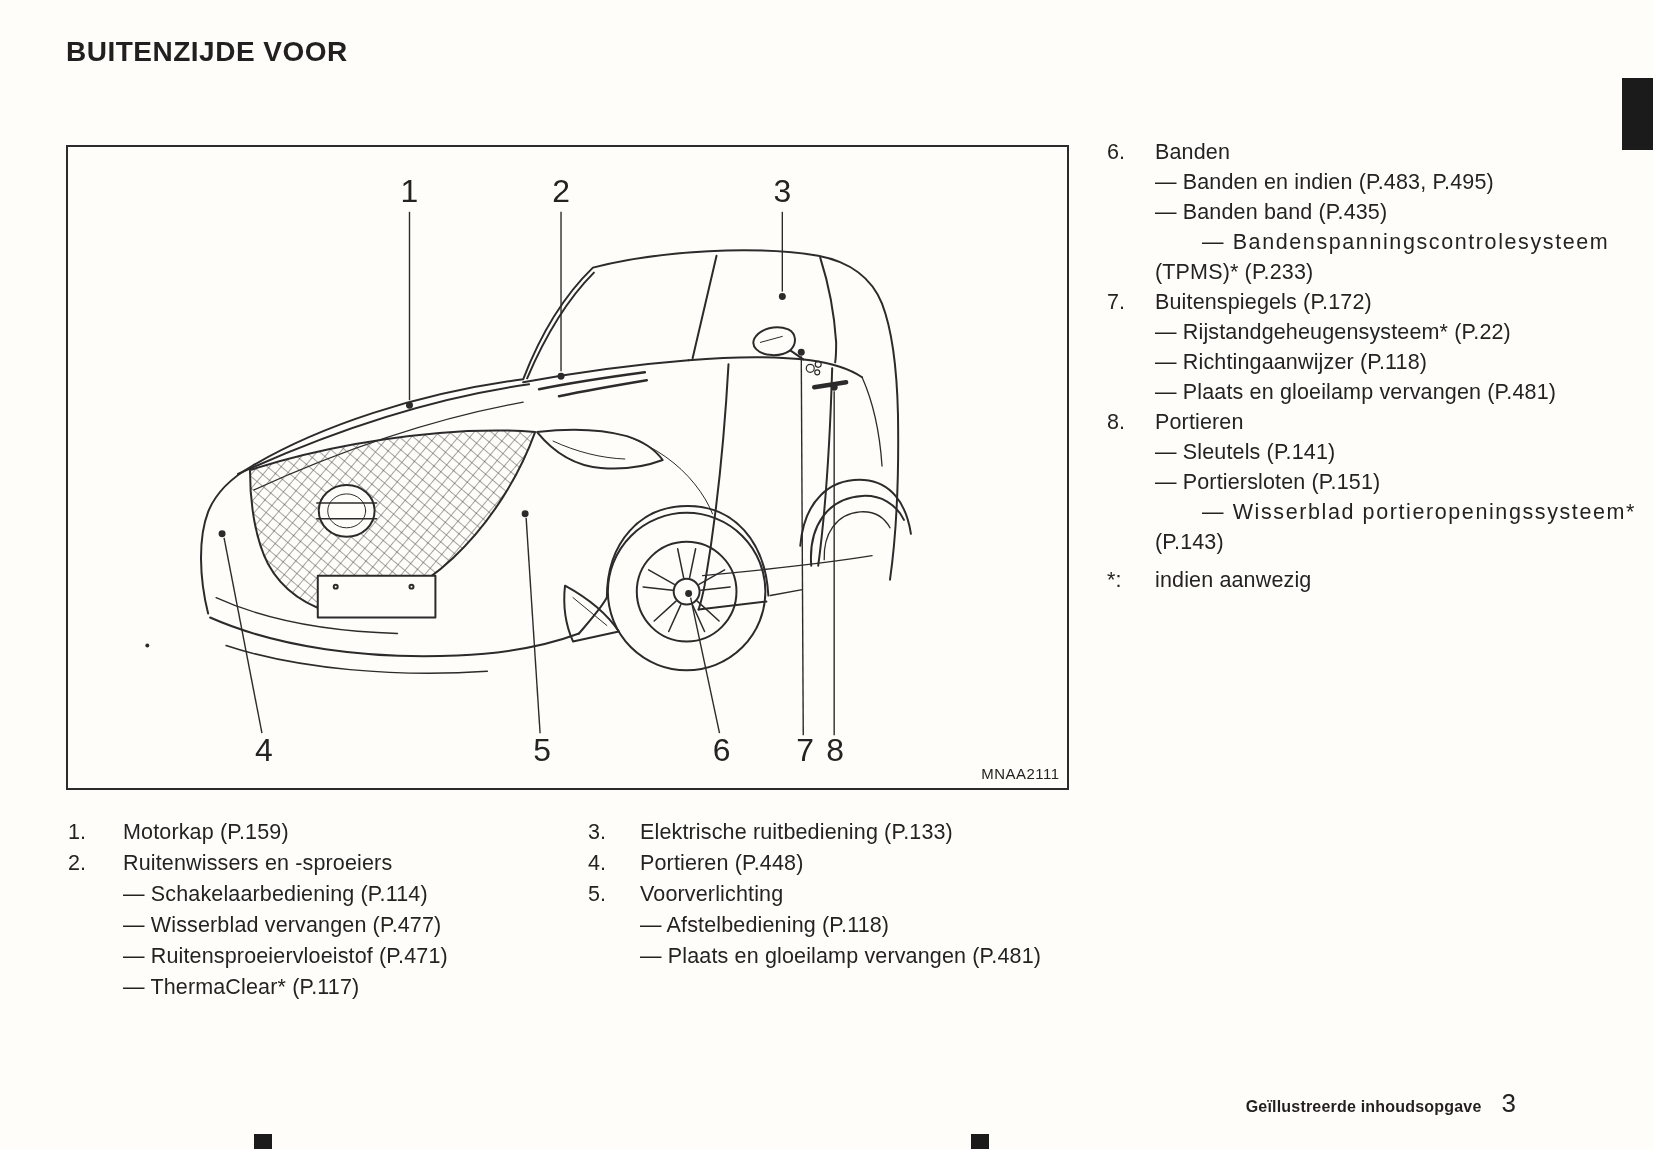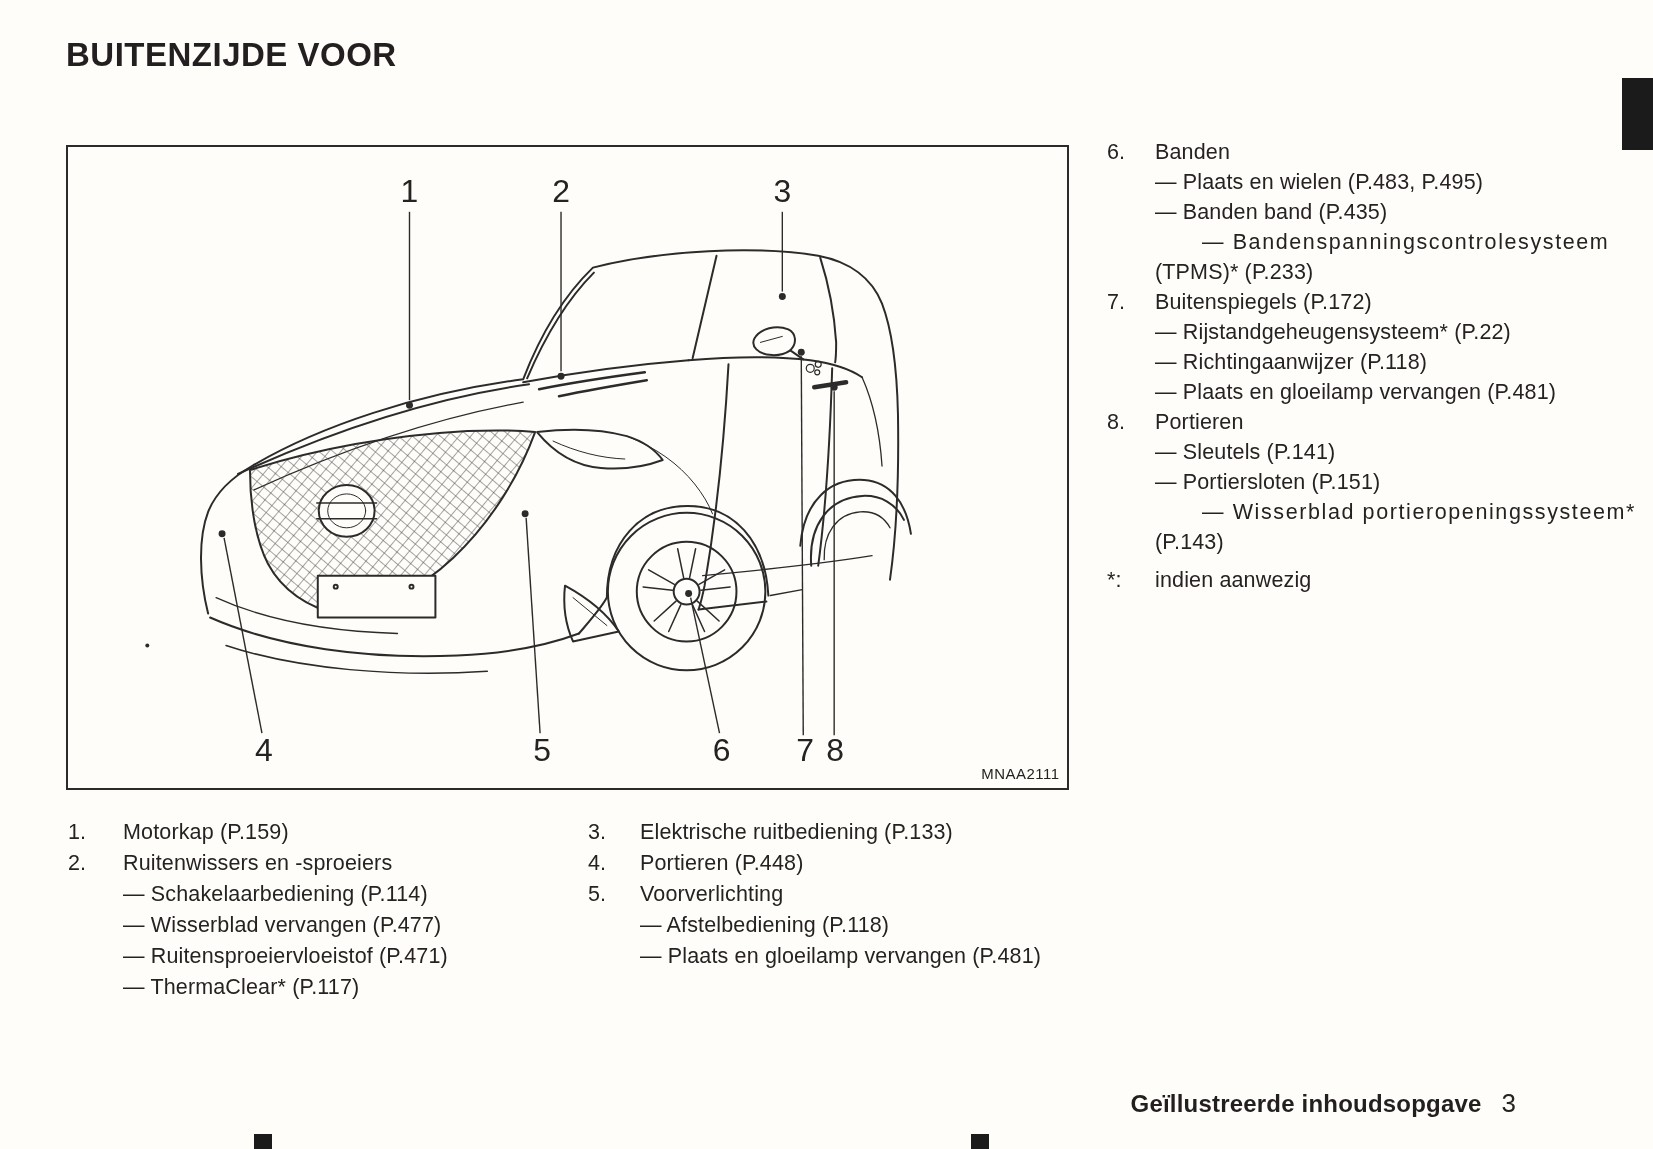--- a/index.html
+++ b/index.html
@@ -4,21 +4,21 @@
 <style>
   html,body{margin:0;padding:0;}
   body{
     width:1653px;height:1149px;position:relative;overflow:hidden;
     background:#fffdf9;color:#262223;
     font-family:"Liberation Sans","DejaVu Sans",sans-serif;
   }
   .page{position:absolute;inset:0;}
   h1.title{
     position:absolute;left:66px;top:36px;margin:0;
-    font-size:33px;font-weight:700;letter-spacing:.5px;color:#231f20;
+    font-size:28px;font-weight:700;letter-spacing:.5px;color:#231f20;
   }
   .chapter-tab{
     position:absolute;right:0;top:78px;width:31px;height:72px;background:#1b1b1b;
   }
   .figure-box{
     position:absolute;left:66px;top:145px;width:1003px;height:645px;
     border:2px solid #2b2b2b;box-sizing:border-box;background:#fffdf9;
   }
   .figure-box svg{width:100%;height:100%;display:block;}
   svg text{fill:#262223;stroke:none;font-family:"Liberation Sans","DejaVu Sans",sans-serif;}
@@ -37,21 +37,21 @@
   .list-right .row{height:30px;}
   .list-right .n{width:48px;}
   .list-bl{left:68px;top:820px;width:500px;}
   .list-bm{left:588px;top:820px;width:500px;}
   .list-bl .row,.list-bm .row{height:31px;}
   .list-bl .n{width:55px;}
   .list-bm .n{width:52px;}
   .footer{
     position:absolute;right:137px;top:1088px;display:flex;align-items:baseline;gap:20px;
   }
-  .footer .section{font-size:24px;font-weight:700;letter-spacing:.2px;color:#231f20;}
+  .footer .section{font-size:16px;font-weight:700;letter-spacing:.2px;color:#231f20;}
   .footer .pnum{font-size:26px;font-weight:400;}
   .mark{position:absolute;width:18px;height:15px;background:#1b1b1b;top:1134px;}
   .mark-left{left:254px;}
   .mark-right{left:971px;}
 </style>
 </head>
 <body>
 
 <div class="page">
 
@@ -226,21 +226,21 @@
     </svg>
   </div>
 
   <div class="col list-right">
       <div class="row">
         <span class="n">6.</span>
         <span class="t">Banden</span>
       </div>
       <div class="row">
         <span class="n"></span>
-        <span class="t">— Plaats en wielen (P.483, P.495)</span>
+        <span class="t">— Banden en indien (P.483, P.495)</span>
       </div>
       <div class="row">
         <span class="n"></span>
         <span class="t">— Banden band (P.435)</span>
       </div>
       <div class="row spread">
         <span class="n"></span>
         <span class="t">— Bandenspanningscontrolesysteem</span>
       </div>
       <div class="row">

